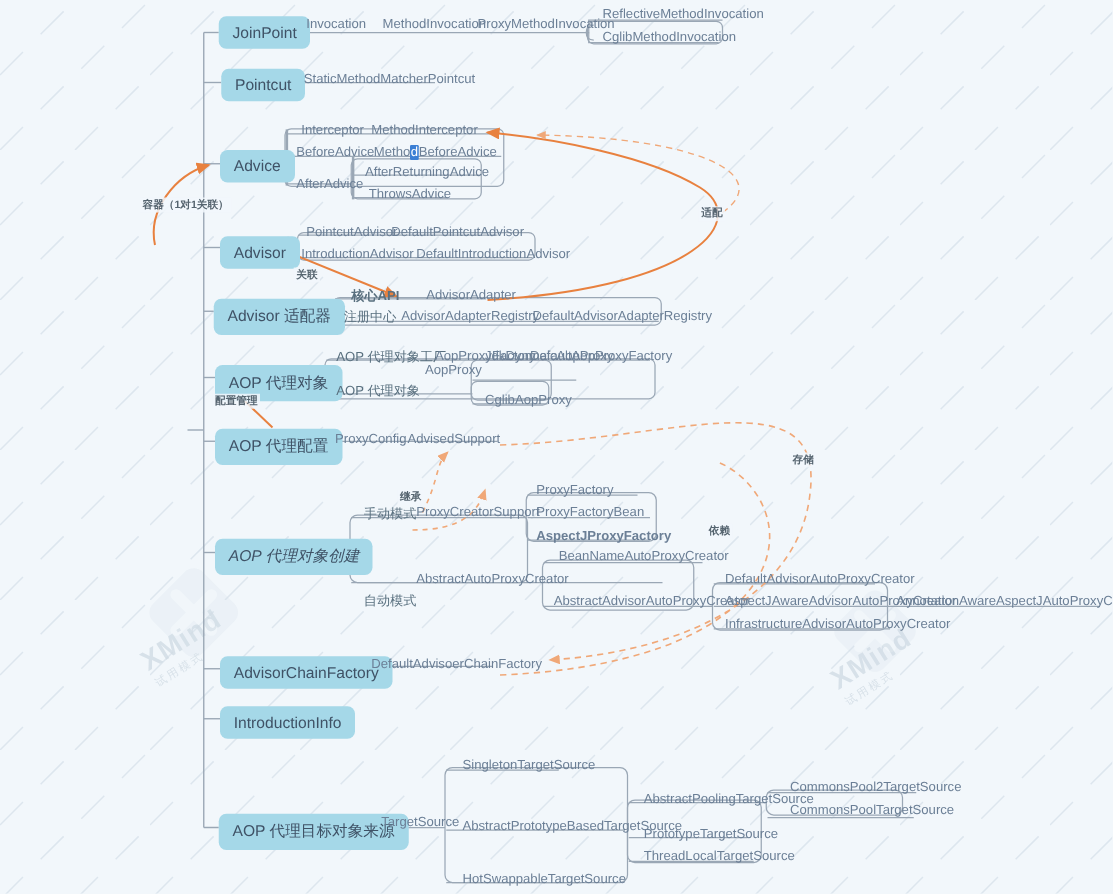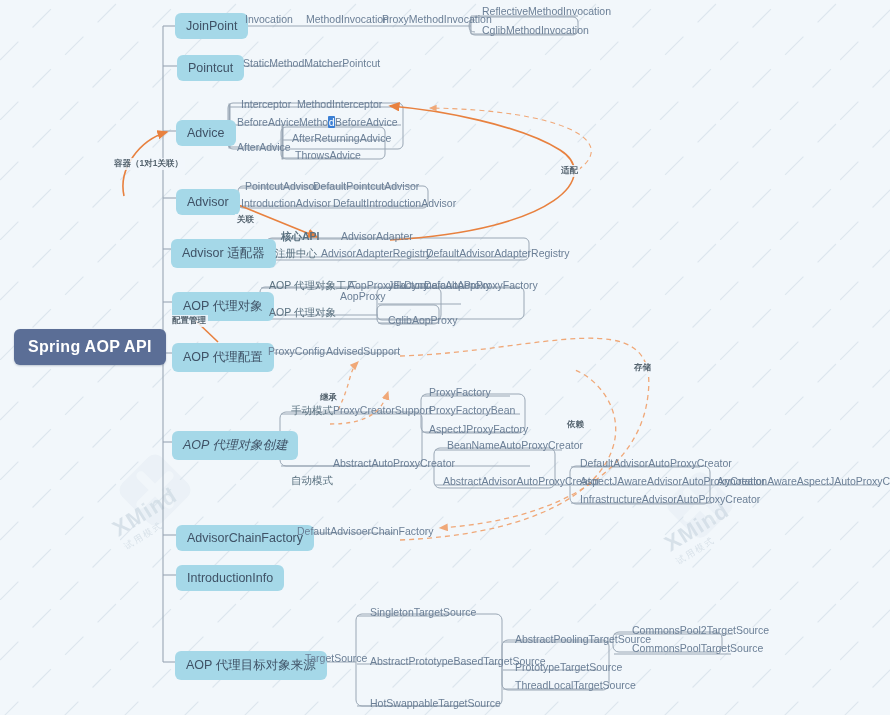--- a/index.html
+++ b/index.html
@@ -268,21 +268,21 @@
       <div class="node leaf" style="left: 383px; top: 277px;">JdkDynmaicAopProxy</div>
       <div class="node leaf" style="left: 383px; top: 312px;">CglibAopProxy</div>
       <div class="node main" style="left: 172px; top: 343px;">AOP 代理配置</div>
       <div class="node leaf" style="left: 263px; top: 343px;">ProxyConfig</div>
       <div class="node leaf" style="left: 321px; top: 343px;">AdvisedSupport</div>
       <div class="node main" style="left: 172px; top: 431px; font-style: italic;">AOP 代理对象创建</div>
       <div class="node leaf cn" style="left: 286px; top: 402px;">手动模式</div>
       <div class="node leaf" style="left: 328px; top: 402px;">ProxyCreatorSupport</div>
       <div class="node leaf" style="left: 424px; top: 384px;">ProxyFactory</div>
       <div class="node leaf" style="left: 424px; top: 402px;">ProxyFactoryBean</div>
-      <div class="node leaf" style="left: 424px; top: 421px;">AspectJProxyFactory</div>
+      <div class="node leaf" style="left: 424px; top: 421px; font-weight: bold;">AspectJProxyFactory</div>
       <div class="node leaf cn" style="left: 286px; top: 472px;">自动模式</div>
       <div class="node leaf" style="left: 328px; top: 455px;">AbstractAutoProxyCreator</div>
       <div class="node leaf" style="left: 442px; top: 437px;">BeanNameAutoProxyCreator</div>
       <div class="node leaf" style="left: 438px; top: 473px;">AbstractAdvisorAutoProxyCreator</div>
       <div class="node leaf" style="left: 575px; top: 455px;">DefaultAdvisorAutoProxyCreator</div>
       <div class="node leaf" style="left: 575px; top: 473px;">AspectJAwareAdvisorAutoProxyCreator</div>
       <div class="node leaf" style="left: 712px; top: 473px;">AnnotationAwareAspectJAutoProxyCreator</div>
       <div class="node leaf" style="left: 575px; top: 491px;">InfrastructureAdvisorAutoProxyCreator</div>
       <div class="node main" style="left: 176px; top: 525px;">AdvisorChainFactory</div>
       <div class="node leaf" style="left: 292px; top: 523px;">DefaultAdvisoerChainFactory</div>
@@ -299,15 +299,14 @@
       <div class="node leaf" style="left: 627px; top: 640px;">CommonsPoolTargetSource</div>
       <div class="rel-label" style="left: 112px; top: 158px;">容器（1对1关联）</div>
       <div class="rel-label" style="left: 235px; top: 214px;">关联</div>
       <div class="rel-label" style="left: 559px; top: 165px;">适配</div>
       <div class="rel-label" style="left: 170px; top: 315px;">配置管理</div>
       <div class="rel-label" style="left: 318px; top: 392px;">继承</div>
       <div class="rel-label" style="left: 565px; top: 419px;">依赖</div>
       <div class="rel-label" style="left: 632px; top: 362px;">存储</div>
     </div>
 
-  <div class="node root" style="left:14px;top:329px;">Spring AOP API</div>
 
 </div>
 
 </body></html>

